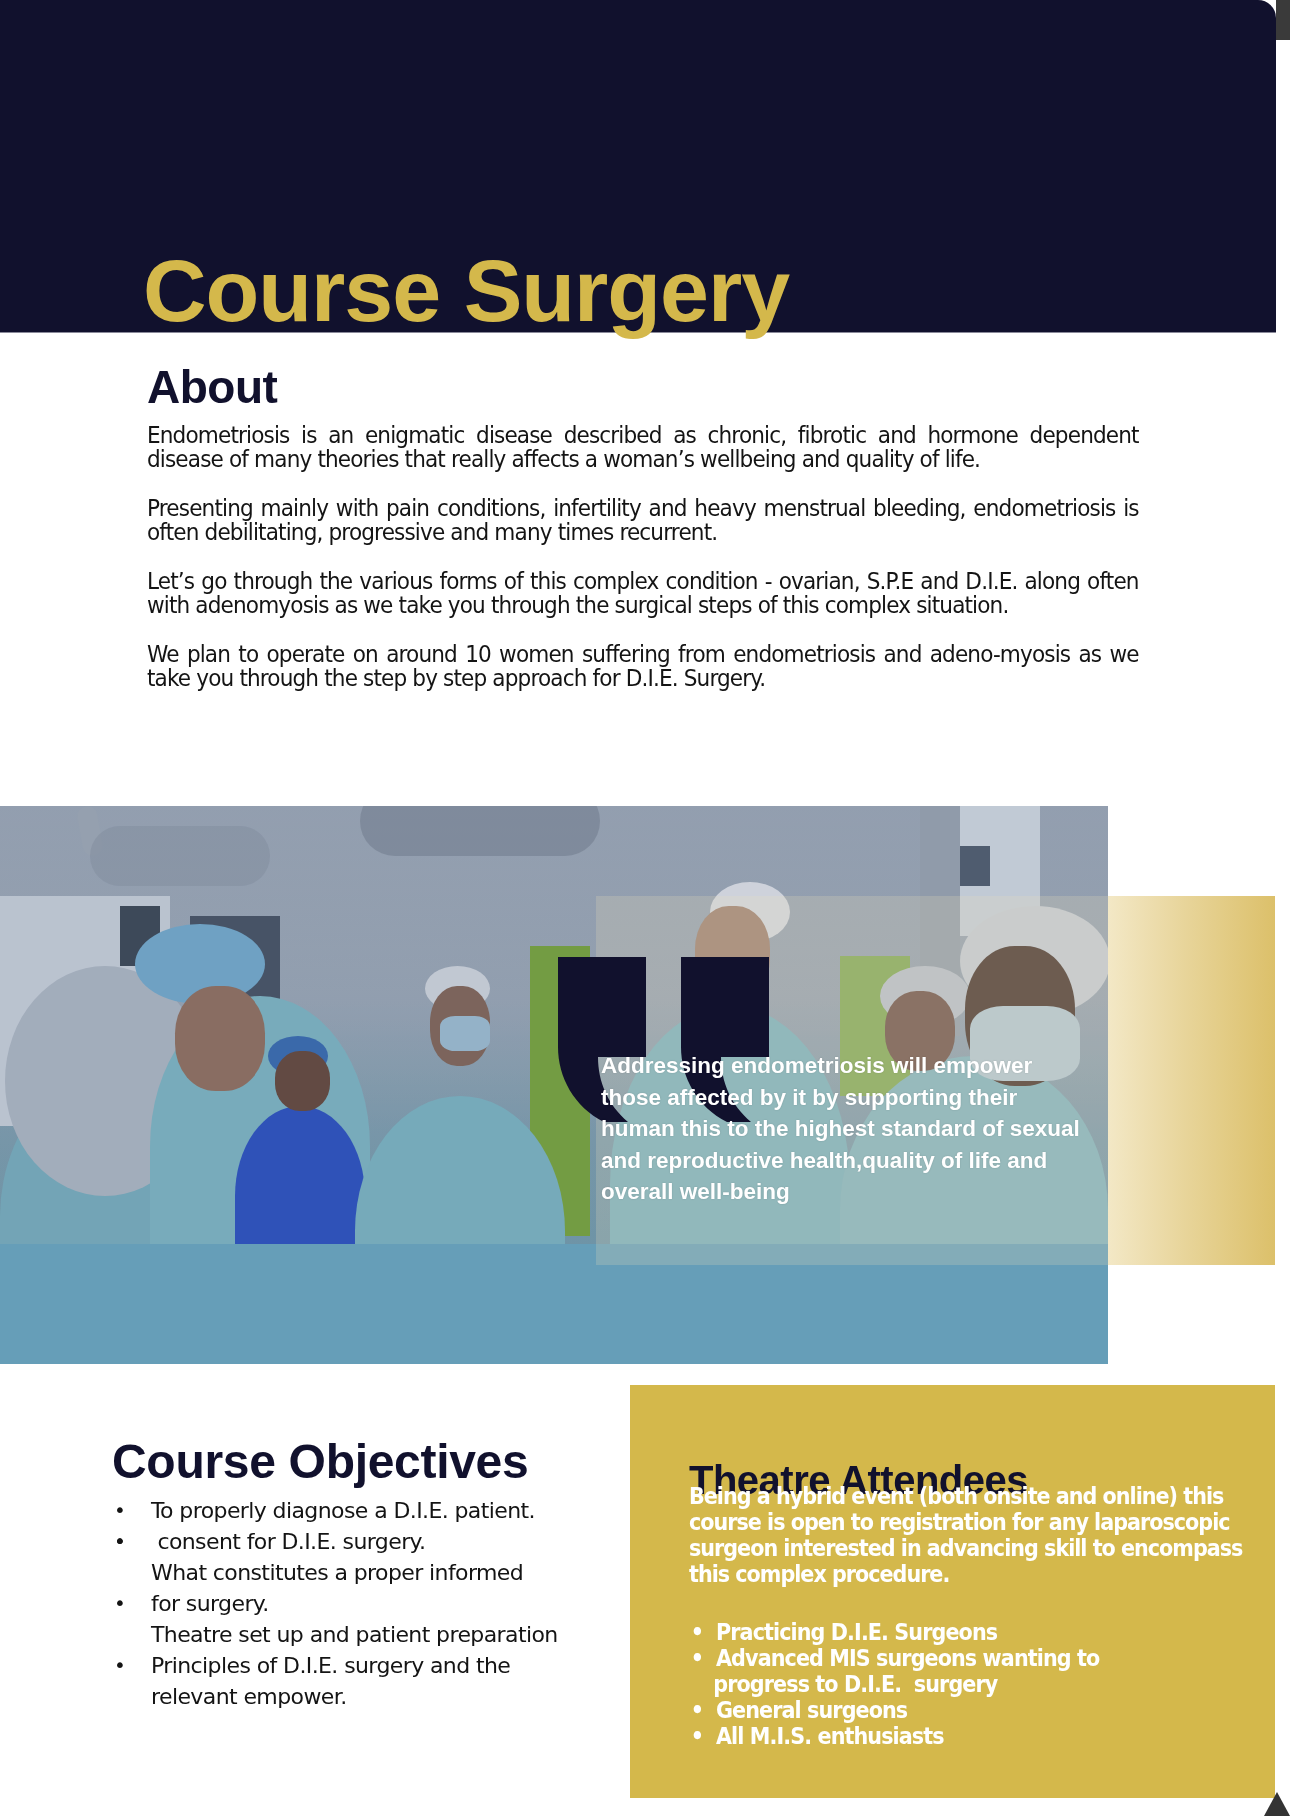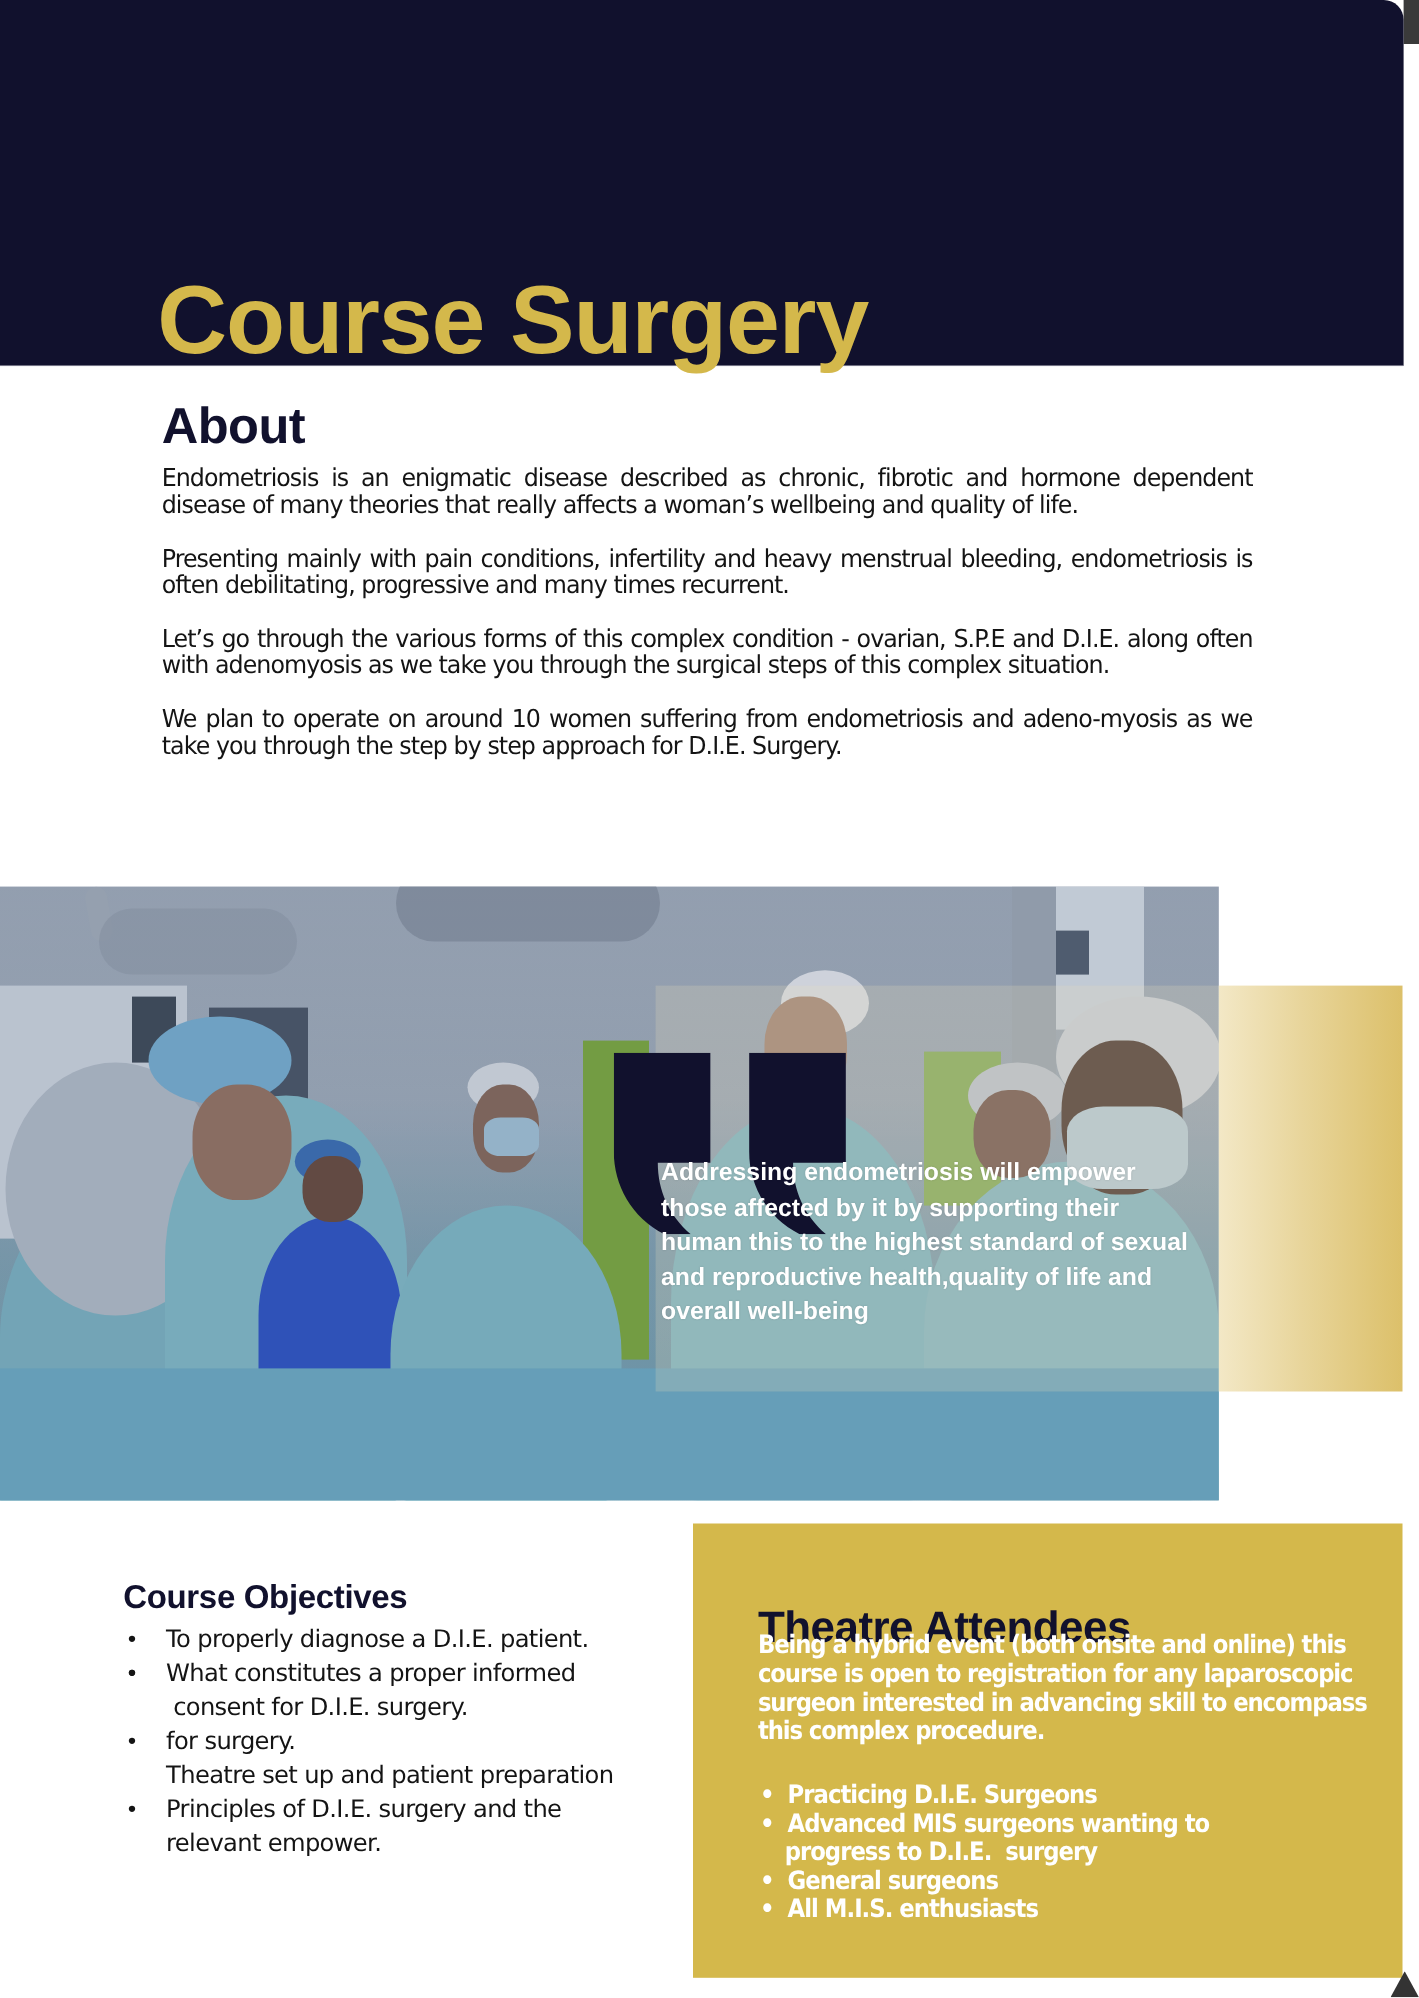--- a/index.html
+++ b/index.html
@@ -77,21 +77,21 @@
     position:absolute; left:601px; top:1050px; width:480px;
     font-family:"Liberation Sans", sans-serif; font-weight:bold;
     font-size:22.5px; line-height:31.5px; color:#ffffff;
     text-shadow:0 0 2px rgba(0,0,0,0.15);
   }
   .objectives {
     position:absolute; left:112px; top:1436px; width:490px;
   }
   .objectives-title {
     font-family:"Liberation Sans", sans-serif; font-weight:bold;
-    font-size:30px; color:#11112d; margin:0 0 6px 0; line-height:1.1;
+    font-size:48px; color:#11112d; margin:0 0 6px 0; line-height:1.1;
     letter-spacing:-0.3px;
   }
   .objectives ul { list-style:none; margin:0; padding:0; }
   .objectives li {
     position:relative; padding-left:39px;
     font-size:22px; line-height:31px; color:#141414;
     letter-spacing:-0.6px;
   }
   .objectives li .bullet {
     position:absolute; left:2px; top:0; font-size:20px;
@@ -200,22 +200,22 @@
   <ul>
     <li>
       <span class="bullet">•</span>
       <span>To properly diagnose a D.I.E. patient.</span>
     </li>
     <li>
       <span class="bullet">•</span>
     </li>
     <li>
       <span class="bullet">•</span>
+      <span class="cont" style="white-space:pre;"> consent for D.I.E. surgery.</span>
       <span class="cont">What constitutes a proper informed</span>
-      <span class="cont" style="white-space:pre;"> consent for D.I.E. surgery.</span>
     </li>
     <li>
       <span class="bullet">•</span>
       <span class="cont">for surgery.</span>
       <span class="cont">Theatre set up and patient preparation</span>
     </li>
     <li>
       <span class="bullet">•</span>
       <span class="cont">Principles of D.I.E. surgery and the</span>
       <span class="cont">relevant empower.</span>

